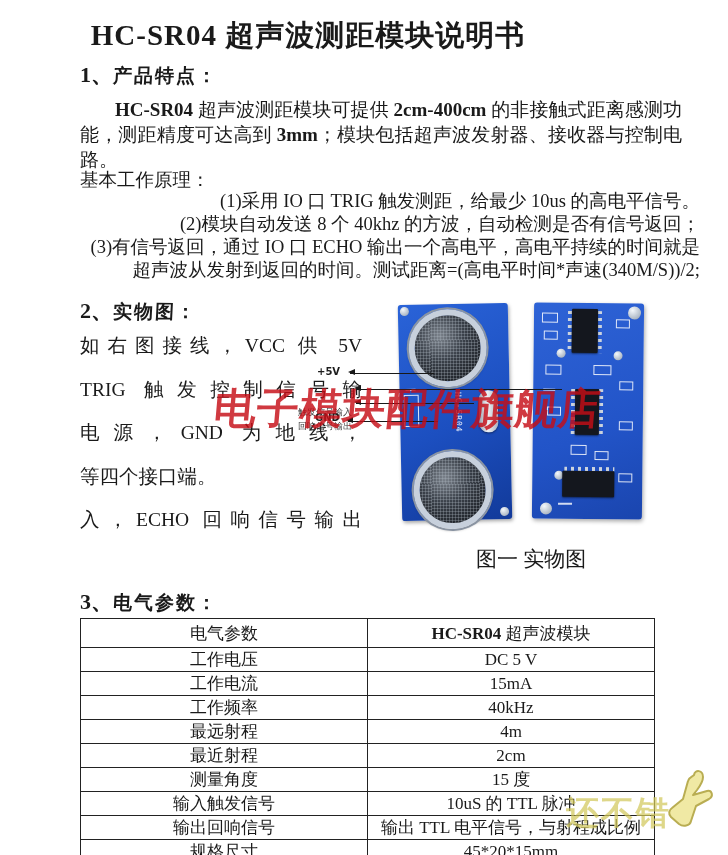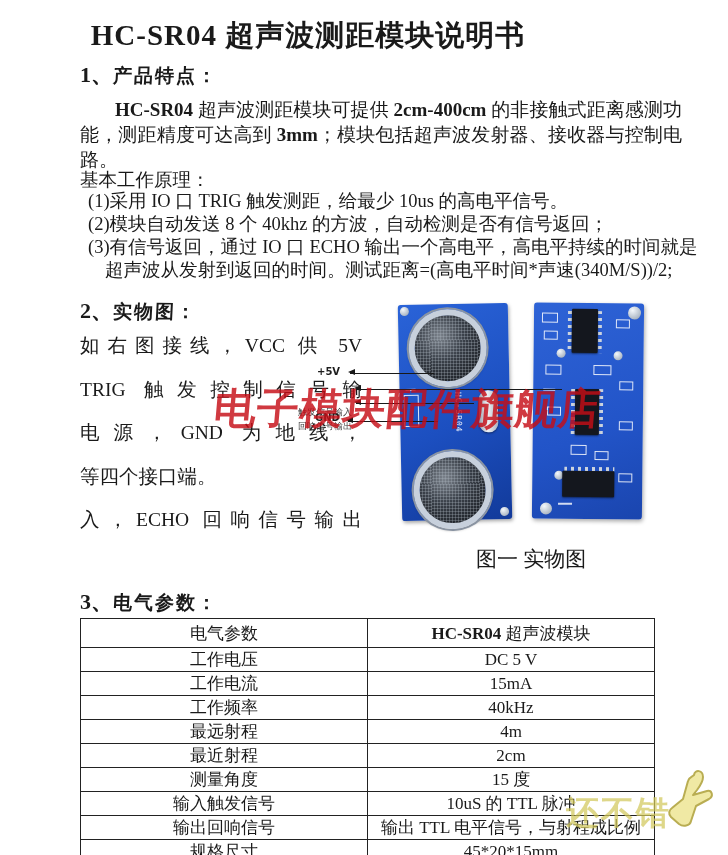--- a/index.html
+++ b/index.html
@@ -11,21 +11,21 @@
   
   .sec-head{position:absolute;left:80px;white-space:nowrap;}
   .sec-num{font-size:22px;font-weight:bold;font-family:"Liberation Serif",serif;}
   .sec-label{font-size:19px;font-weight:900;font-family:"DejaVu Sans","Liberation Sans",sans-serif;
              letter-spacing:2px;transform:skewX(-3deg);display:inline-block;}
   .sec-colon{font-size:19px;font-weight:900;}
   
   .p1{position:absolute;top:97px;left:80px;width:602px;font-size:19px;line-height:25px;
       text-indent:35px;text-align:justify;}
   .principle-title{position:absolute;top:167px;left:80px;font-size:18.5px;}
-  .principle{position:absolute;top:190px;left:88px;width:612px;font-size:18.5px;line-height:23px;}
+  .principle{position:absolute;top:190px;left:88px;width:612px;font-size:18.5px;line-height:23px;text-align:right;}
   .pitem{padding-left:17px;text-indent:-17px;}
   
   .s2text{position:absolute;top:331px;left:80px;width:282px;font-size:19.5px;}
   .s2line{height:43.5px;line-height:30px;text-align:justify;text-align-last:justify;}
   .s2line.last{text-align:left;text-align-last:left;}
   
   #photo{position:absolute;top:296px;left:385px;width:292px;height:252px;}
   .board{position:absolute;border-radius:3px;box-shadow:1px 2px 4px rgba(0,0,0,.35);}
   #board-front{left:15px;top:8px;width:110px;height:216px;
       background:linear-gradient(155deg,#2a63d8 0%,#1c4fc0 55%,#123a9a 100%);transform:rotate(-1.2deg);}

